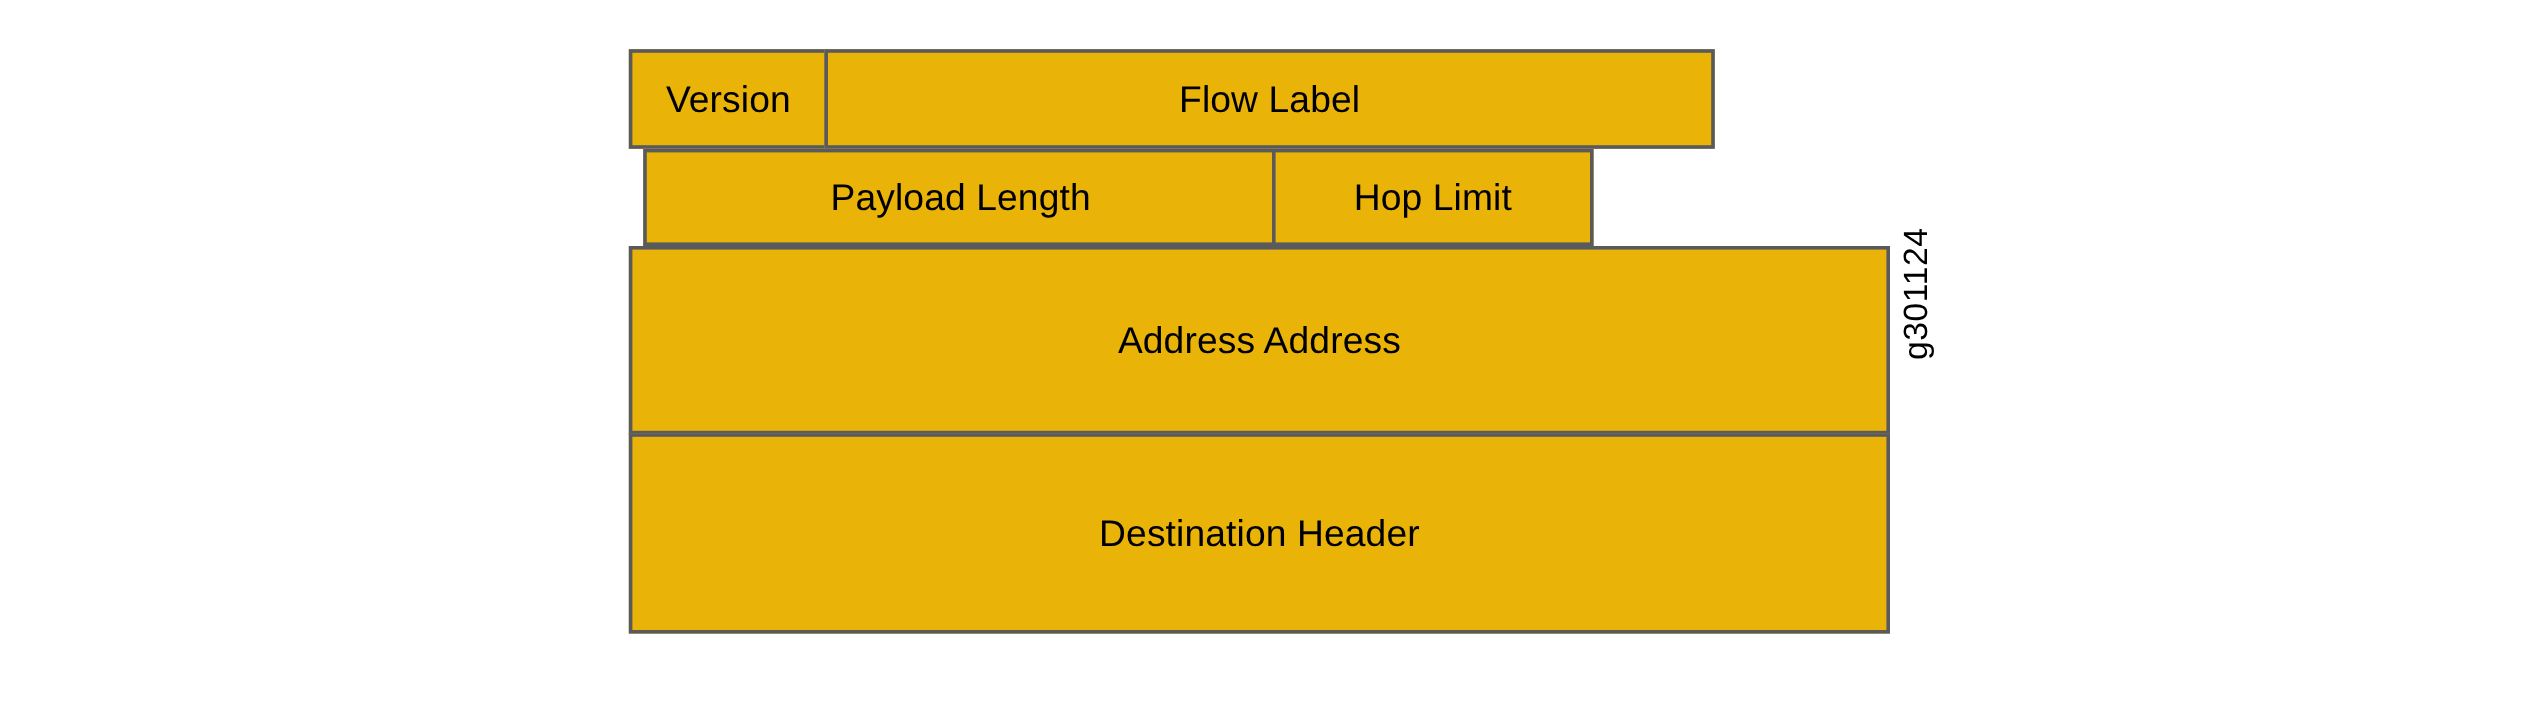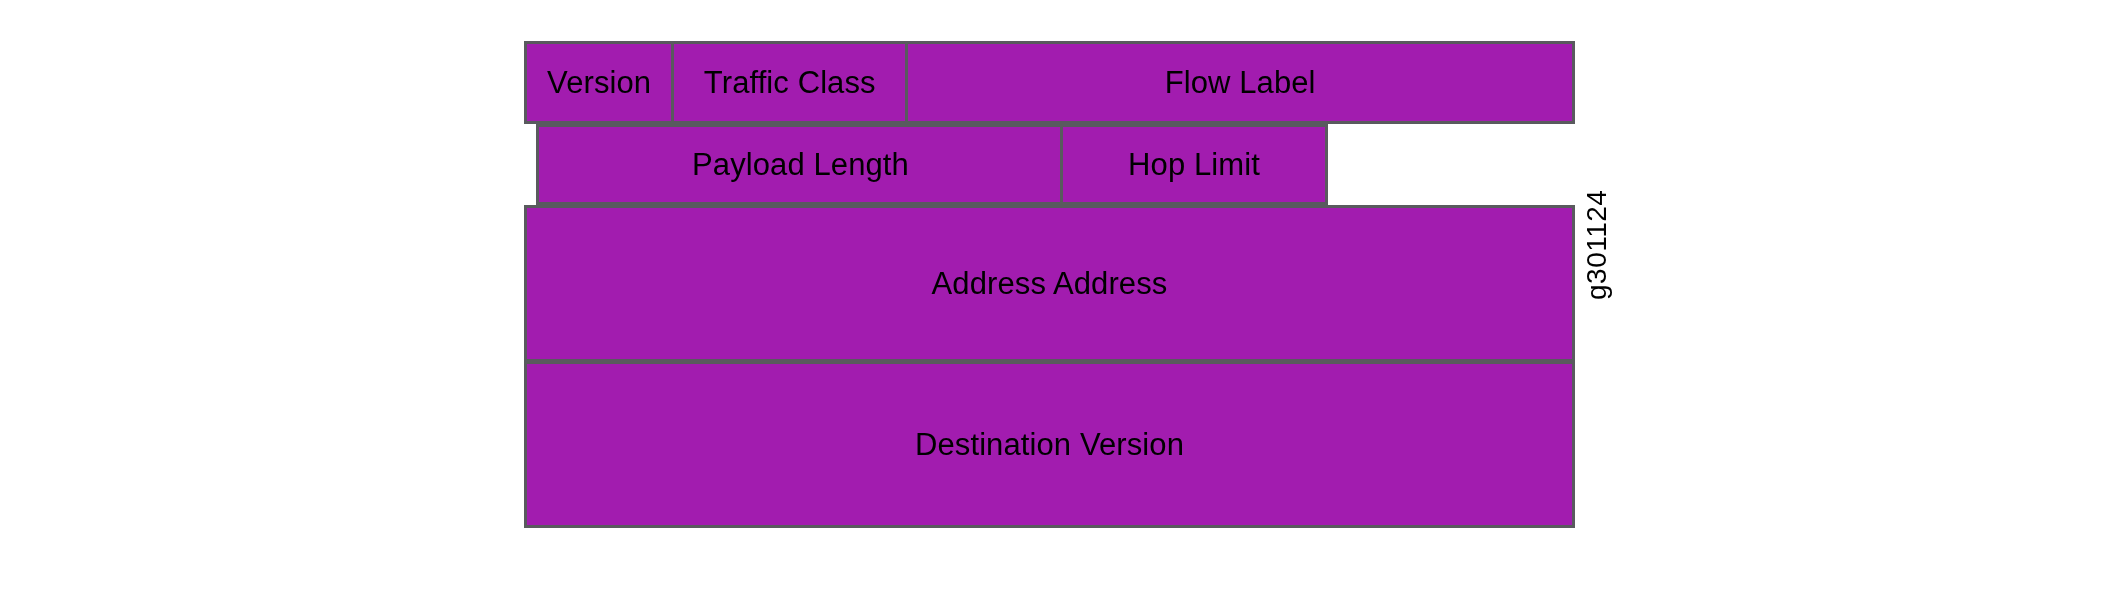--- a/index.html
+++ b/index.html
@@ -38,21 +38,21 @@
     position: absolute;
     left: 0;
     box-sizing: border-box;
     display: flex;
     flex-direction: row;
   }
 
   .cell {
     box-sizing: border-box;
     border: 3px solid #595a5e;
-    background: #a21caf;
+    background: #eab308;
     display: flex;
     align-items: center;
     justify-content: center;
     font-size: 31px;
     line-height: 1;
     letter-spacing: 0.1px;
     color: #000000;
     white-space: nowrap;
     overflow: hidden;
   }
@@ -93,34 +93,33 @@
 </style>
 </head>
 <body>
 
 <div id="diagram-root">
 
   <div class="packet-table">
 
     <div class="row row-1">
       <div class="cell c1">Version</div>
-      <div class="cell c2">Traffic Class</div>
       <div class="cell c3">Flow Label</div>
     </div>
 
     <div class="row row-2">
       <div class="cell c1">Payload Length</div>
       <div class="cell c3">Hop Limit</div>
     </div>
 
     <div class="row row-3">
       <div class="cell c1">Address Address</div>
     </div>
 
     <div class="row row-4">
-      <div class="cell c1">Destination Version</div>
+      <div class="cell c1">Destination Header</div>
     </div>
 
   </div>
 
   <div class="figure-id">g301124</div>
 
 </div>
 
 </body></html>

